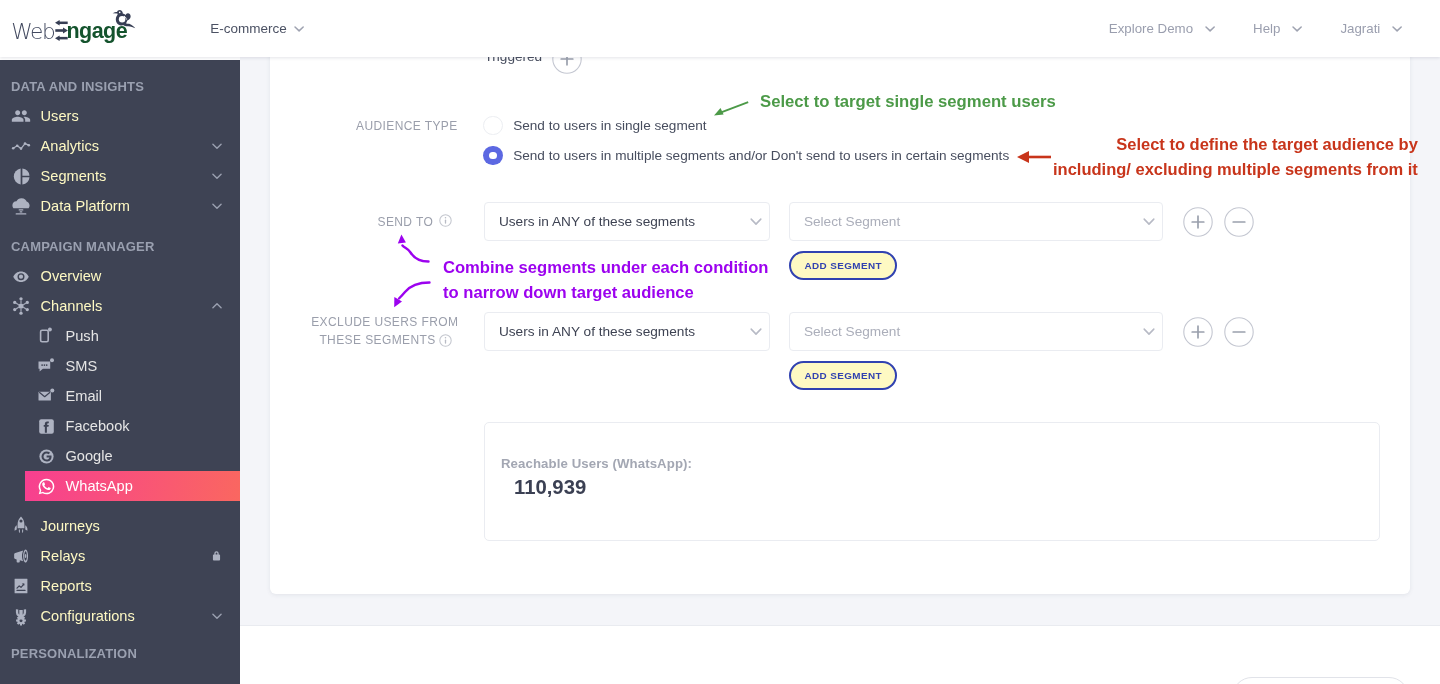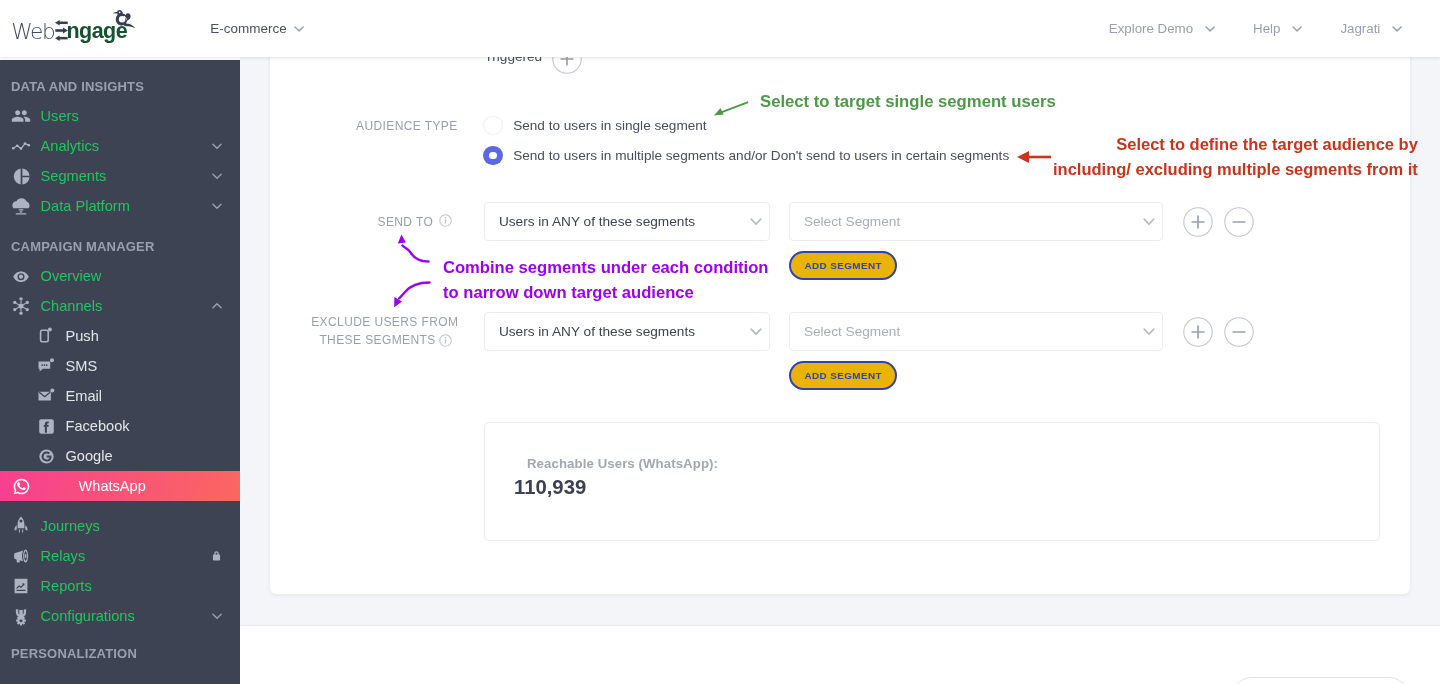--- a/index.html
+++ b/index.html
@@ -29,27 +29,27 @@
 
 .sidebar{position:absolute;left:0;top:60px;width:240px;height:624px;background:#3e4354;overflow:hidden;z-index:50;}
 .secgap1{height:11px;}
 .secgap2{height:10px;}
 .secgap3{height:7px;}
 .subgap{height:10px;}
 .sec-title{font-size:13px;font-weight:bold;letter-spacing:.18px;color:#9aa0b0;height:30px;
   display:flex;align-items:center;padding-left:11px;}
 .srow{height:30px;display:flex;align-items:center;padding-left:11.2px;position:relative;cursor:pointer;}
 .srow .ico{width:20px;height:20px;display:flex;align-items:center;justify-content:center;flex:0 0 20px;}
-.srow .txt{font-size:14.6px;color:#22c55e;margin-left:9.4px;white-space:nowrap;}
+.srow .txt{font-size:14.6px;color:#fef9c3;margin-left:9.4px;white-space:nowrap;}
 .rcaret{position:absolute;right:16px;top:50%;transform:translateY(-50%);display:flex;}
 .lockbox{position:absolute;right:17px;top:50%;transform:translateY(-50%);display:flex;}
 .subrow{height:30px;display:flex;align-items:center;padding-left:36.5px;position:relative;cursor:pointer;}
 .subrow .ico{width:19px;height:19px;display:flex;align-items:center;justify-content:center;flex:0 0 19px;}
 .subrow .txt{font-size:14.6px;color:#e5e5e5;margin-left:10px;white-space:nowrap;}
-.subrow.active{background:linear-gradient(100deg,#f73f90 0%,#fa6760 100%);padding-left:11.5px;gap:38px;}
+.subrow.active{background:linear-gradient(100deg,#f73f90 0%,#fa6760 100%);margin-left:25px;padding-left:11.5px;}
 .subrow.active .txt{color:#ffffff;}
 
 
 .page{position:absolute;left:240px;top:57px;width:1200px;height:627px;background:#f4f5f9;z-index:10;}
 .card{position:absolute;left:270px;top:-40px;width:1140px;height:634px;background:#fff;border-radius:6px;
   box-shadow:0 1px 4px rgba(70,75,100,.10);z-index:12;}
 .footer{position:absolute;left:240px;top:625px;width:1200px;height:59px;background:#fff;
   border-top:1px solid #e9ebf0;z-index:20;}
 .savebtn{position:absolute;left:1232px;top:634px;width:177px;height:56px;border-radius:20px;
   border:1px solid #e1e3e9;background:#fff;color:#5d6376;font-size:15px;font-weight:bold;
@@ -62,28 +62,28 @@
 .rdo.sel{border:none;background:#5c68e2;display:flex;align-items:center;justify-content:center;}
 .rdo.sel::after{content:"";width:7.6px;height:7.6px;border-radius:50%;background:#fff;}
 .rlbl{font-size:13.6px;color:#474d5e;margin-left:10.3px;white-space:nowrap;}
 
 .select{position:absolute;height:39px;border:1px solid #eaecf1;border-radius:4px;background:#fff;
   display:flex;align-items:center;padding-left:13.9px;cursor:pointer;z-index:14;}
 .select .sv{font-size:13.65px;color:#3e4353;}
 .select .sv.ph{color:#abaeba;}
 .select .sc{position:absolute;right:7.5px;top:50%;transform:translateY(-50%);display:flex;}
 
-.addseg{position:absolute;height:29px;border:2px solid #3142b0;border-radius:15px;background:#eab308;
+.addseg{position:absolute;height:29px;border:2px solid #3142b0;border-radius:15px;background:#fef9c3;
   display:flex;align-items:center;justify-content:center;color:#3142b0;font-size:9.9px;font-weight:bold;
   letter-spacing:.4px;text-indent:.4px;cursor:pointer;z-index:14;}
 .circbtn{position:absolute;width:29px;height:29px;cursor:pointer;z-index:14;}
 
 .reachbox{position:absolute;left:484px;top:422px;width:896px;height:119px;border:1px solid #eaecf1;
   border-radius:5px;background:#fff;z-index:14;}
-.reachlbl{position:absolute;left:42px;top:33px;font-size:13.2px;font-weight:bold;letter-spacing:.1px;color:#a3a7b3;}
+.reachlbl{position:absolute;left:16px;top:33px;font-size:13.2px;font-weight:bold;letter-spacing:.1px;color:#a3a7b3;}
 .reachval{position:absolute;left:29px;top:52.5px;font-size:20.3px;font-weight:bold;color:#3b4053;}
 
 .infoic{position:absolute;display:inline-flex;z-index:14;}
 
 
 .anno{position:absolute;font-weight:bold;line-height:25px;white-space:nowrap;z-index:70;}
 .anno-green{color:#4c9a48;font-size:16.7px;}
 .anno-red{color:#c8351b;font-size:16.5px;text-align:right;}
 .anno-purple{color:#9c02ef;font-size:16.6px;}
 .annosvg{position:absolute;pointer-events:none;z-index:70;}

